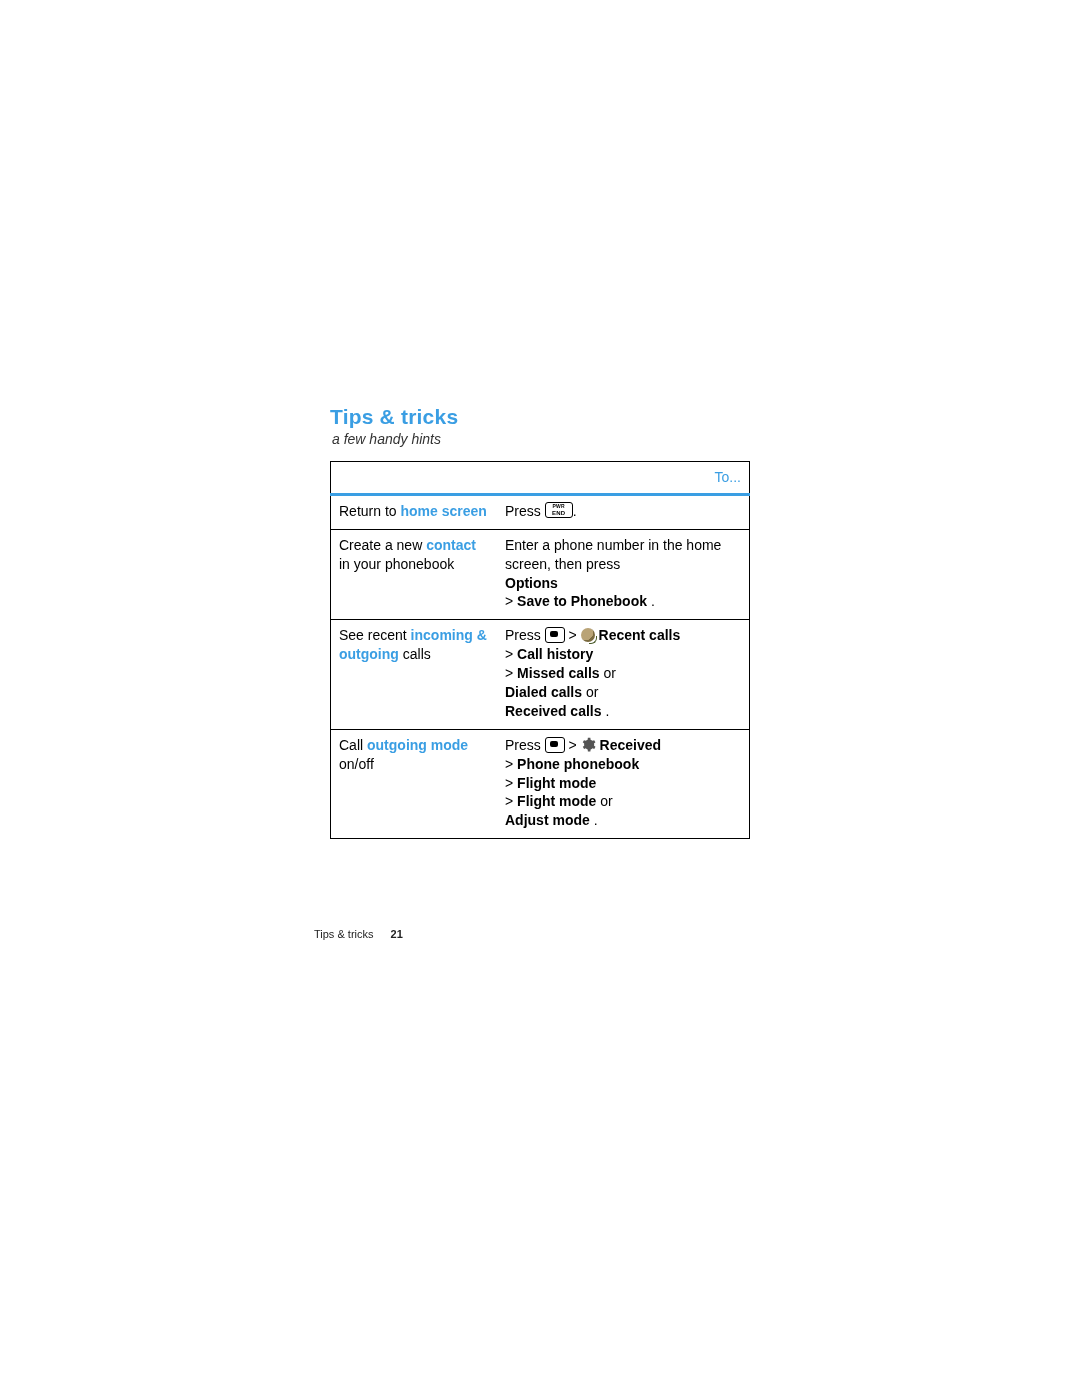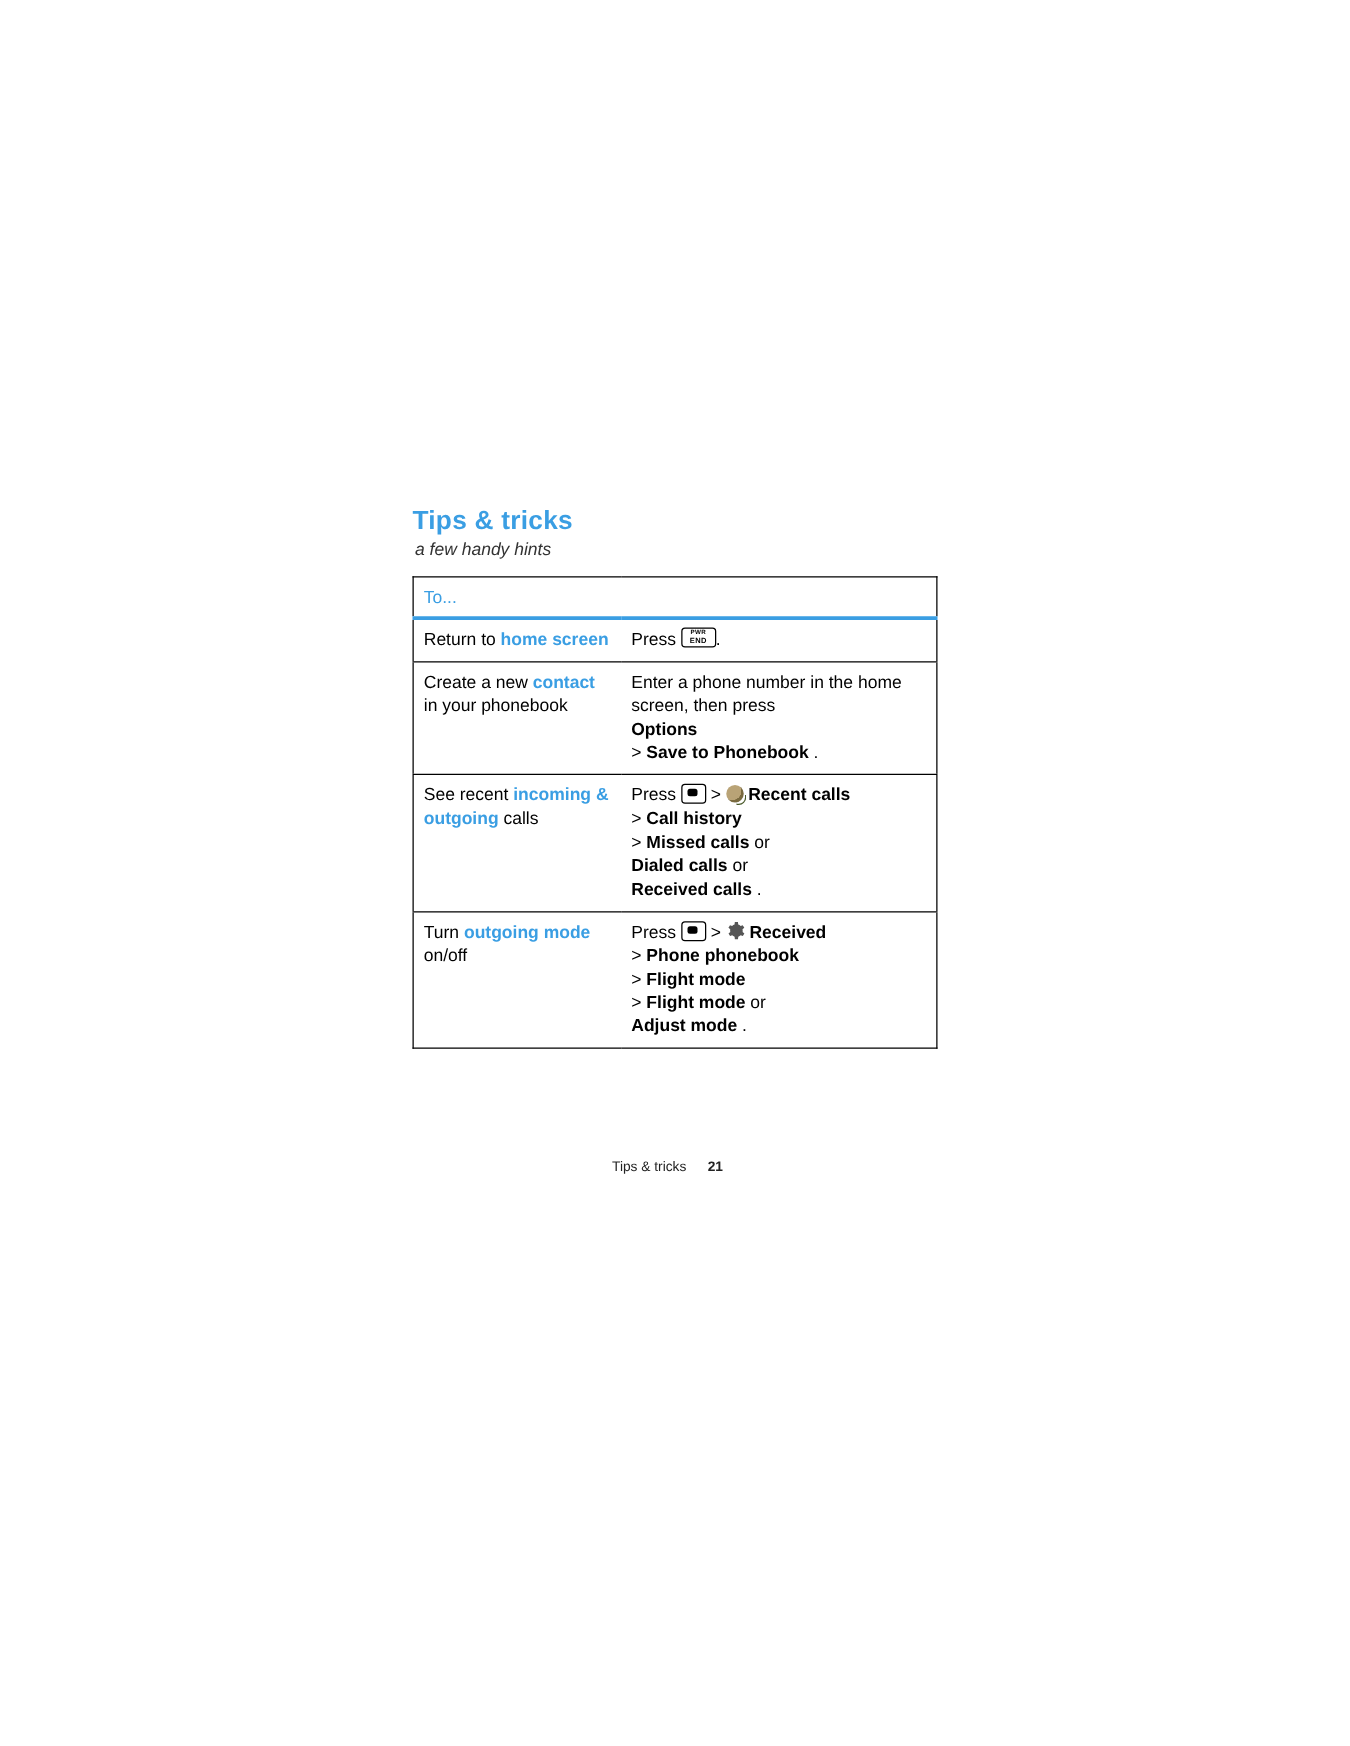--- a/index.html
+++ b/index.html
@@ -32,21 +32,21 @@
     color: #333;
   }
   table.tips {
     width: 100%;
     border-collapse: collapse;
     border: 1px solid #000;
     font-size: 14px;
     line-height: 1.35;
   }
   table.tips th {
-    text-align: left;
+    text-align: right;
     font-weight: 400;
     color: #3a9ee3;
     padding: 6px 8px 6px 8px;
     border-bottom: 3px solid #3a9ee3;
     font-size: 14px;
   }
   table.tips td {
     vertical-align: top;
     padding: 6px 8px 8px 8px;
     border-top: 1px solid #000;
@@ -120,26 +120,26 @@
   .icon-gear {
     display:inline-block;
     vertical-align:-2px;
     width:15px;height:15px;
     position:relative;
   }
   .icon-gear svg { display:block; }
 
   .footer {
     position: absolute;
-    left: 324px;
+    left: 314px;
     width: 420px;
     top: 928px;
     font-size: 11px;
     color: #222;
-    text-align: center;
+    text-align: left;
   }
   .footer .pg { font-weight: 700; margin-left: 14px; }
 </style>
 </head>
 <body>
 
 <div class="page">
   <h1 class="section-title">Tips &amp; tricks</h1>
   <div class="subtitle">a few handy hints</div>
 
@@ -185,21 +185,21 @@
           <span>&gt; </span><span class="bold">Call history</span><br>
           <span>&gt; </span><span class="bold">Missed calls</span><span>  or </span><br>
           <span class="bold">Dialed calls</span><span>  or </span><br>
           <span class="bold">Received calls</span><span> .</span>
         </td>
       </tr>
 
 
       <tr>
         <td class="col-left">
-          <span>Turn </span><span class="hl">outgoing mode</span><span> on/off</span>
+          <span>Call </span><span class="hl">outgoing mode</span><span> on/off</span>
         </td>
         <td class="col-right">
           <span>Press </span>
           <span class="icon-center-key"></span>
           &gt;
           <span class="icon-gear">
             <svg viewBox="0 0 24 24" width="15" height="15">
               <path fill="#555" d="M12 8a4 4 0 100 8 4 4 0 000-8zm9 4a8.9 8.9 0 00-.2-1.8l2.3-1.8-2-3.4-2.7 1a9 9 0 00-3.1-1.8L15 1h-4l-.4 3.2a9 9 0 00-3.1 1.8l-2.7-1-2 3.4 2.3 1.8A9 9 0 005 12c0 .6.1 1.2.2 1.8l-2.3 1.8 2 3.4 2.7-1a9 9 0 003.1 1.8L11 23h4l.4-3.2a9 9 0 003.1-1.8l2.7 1 2-3.4-2.3-1.8c.1-.6.2-1.2.2-1.8z"></path>
             </svg>
           </span>

